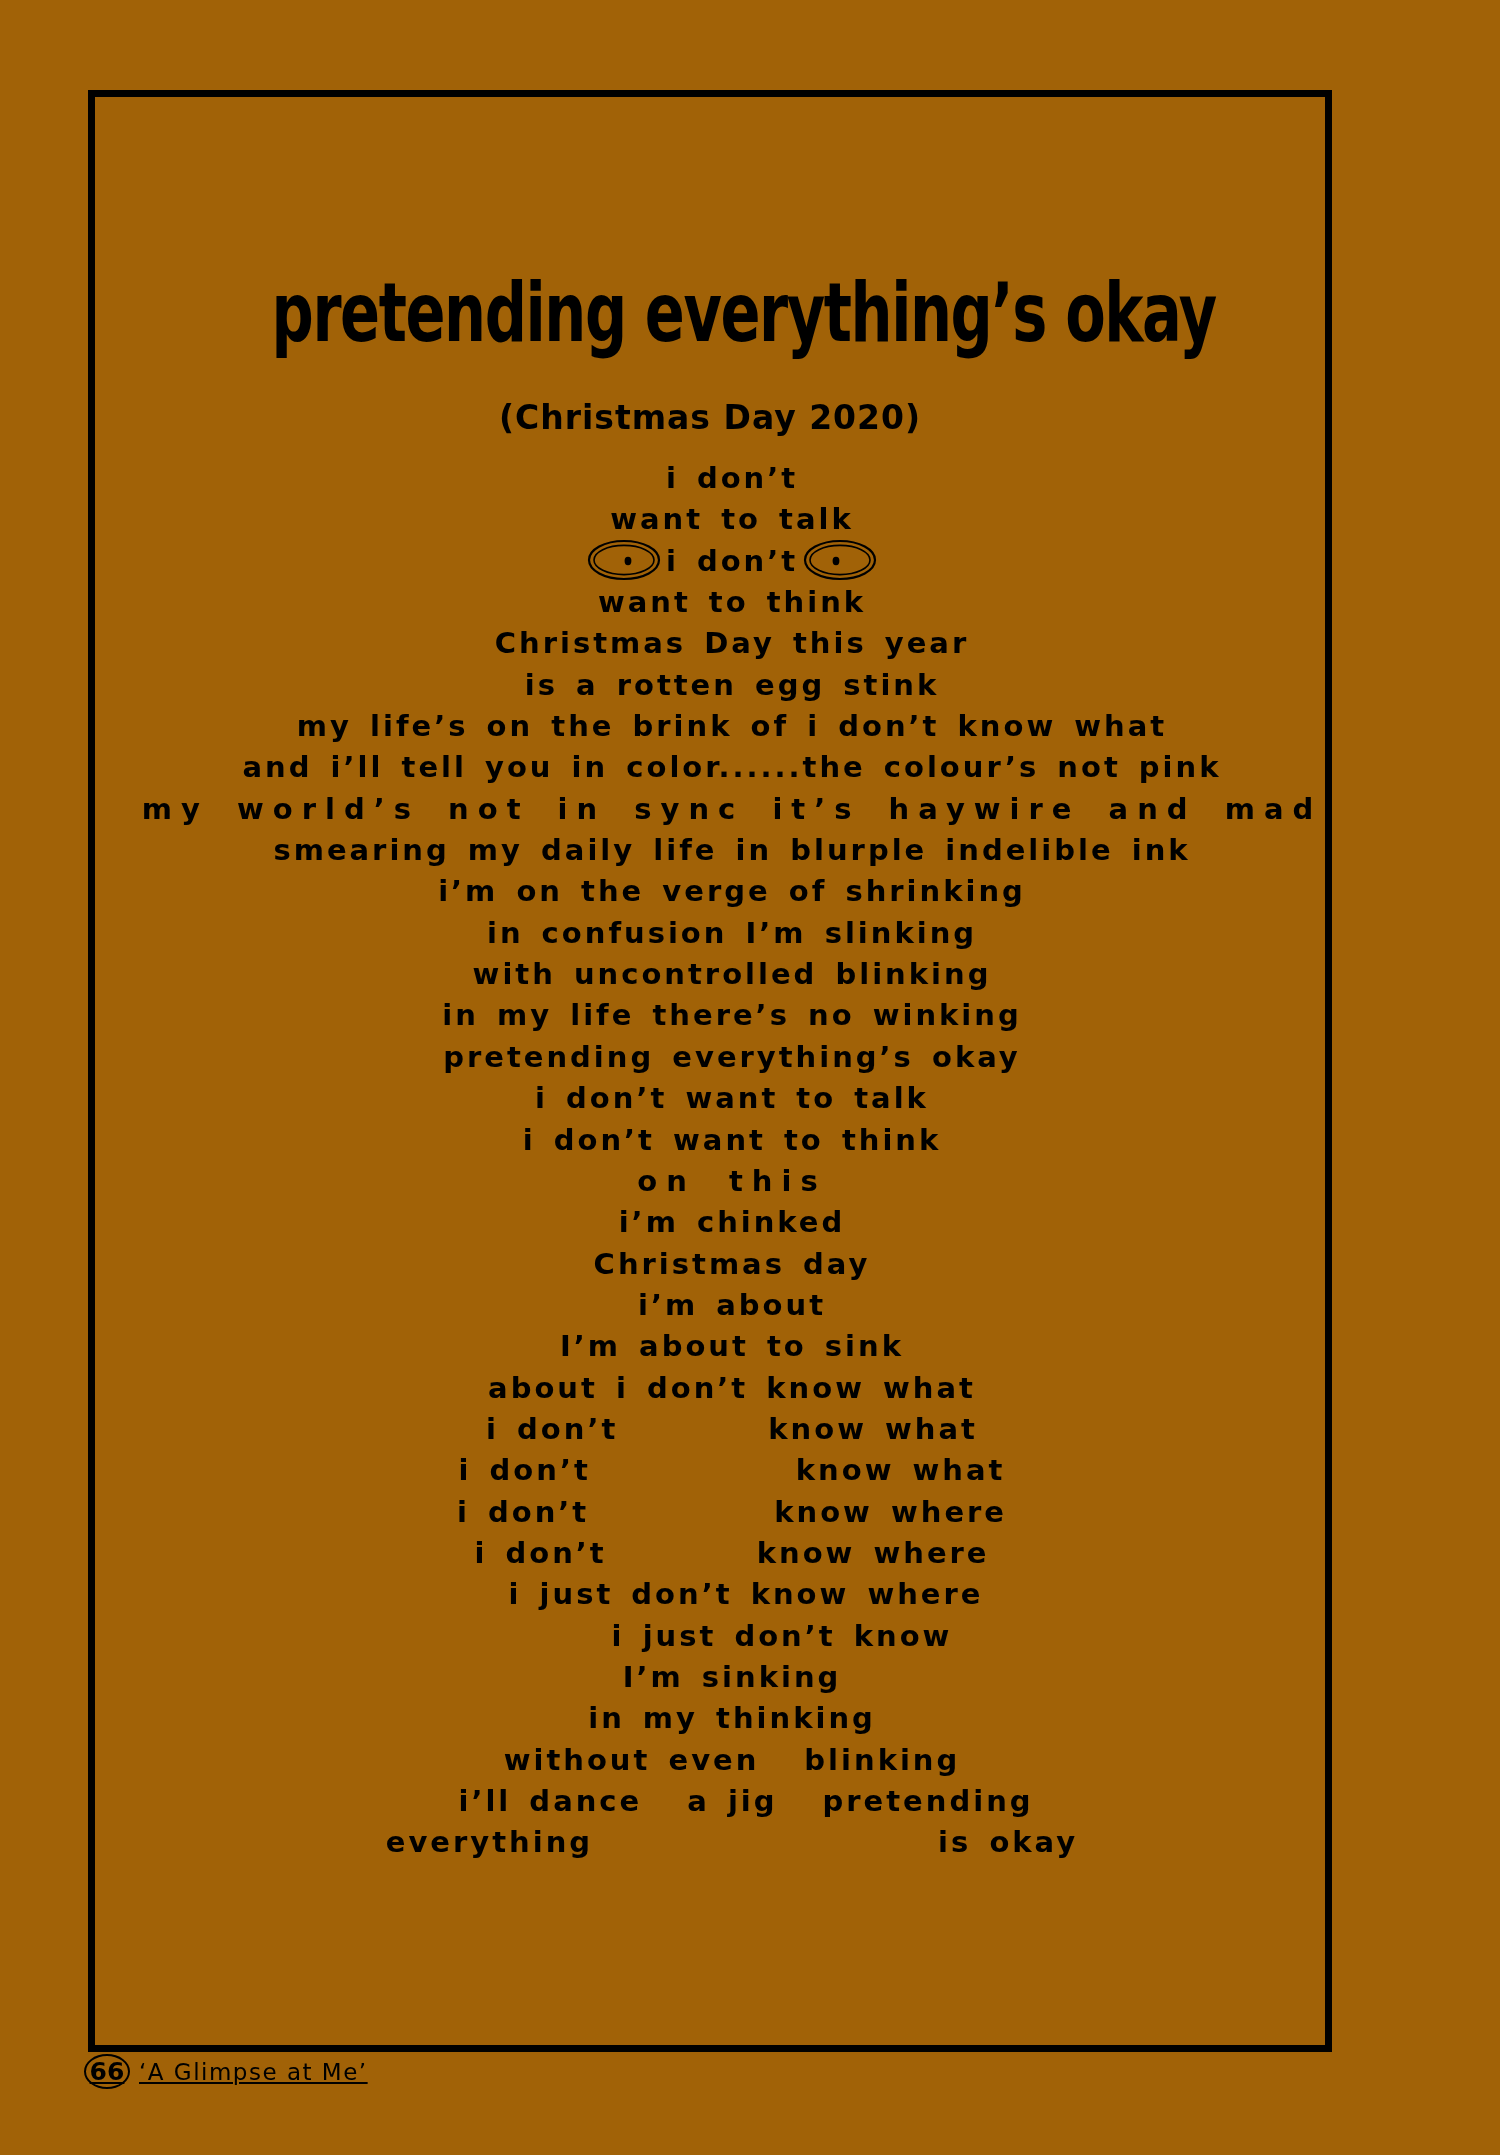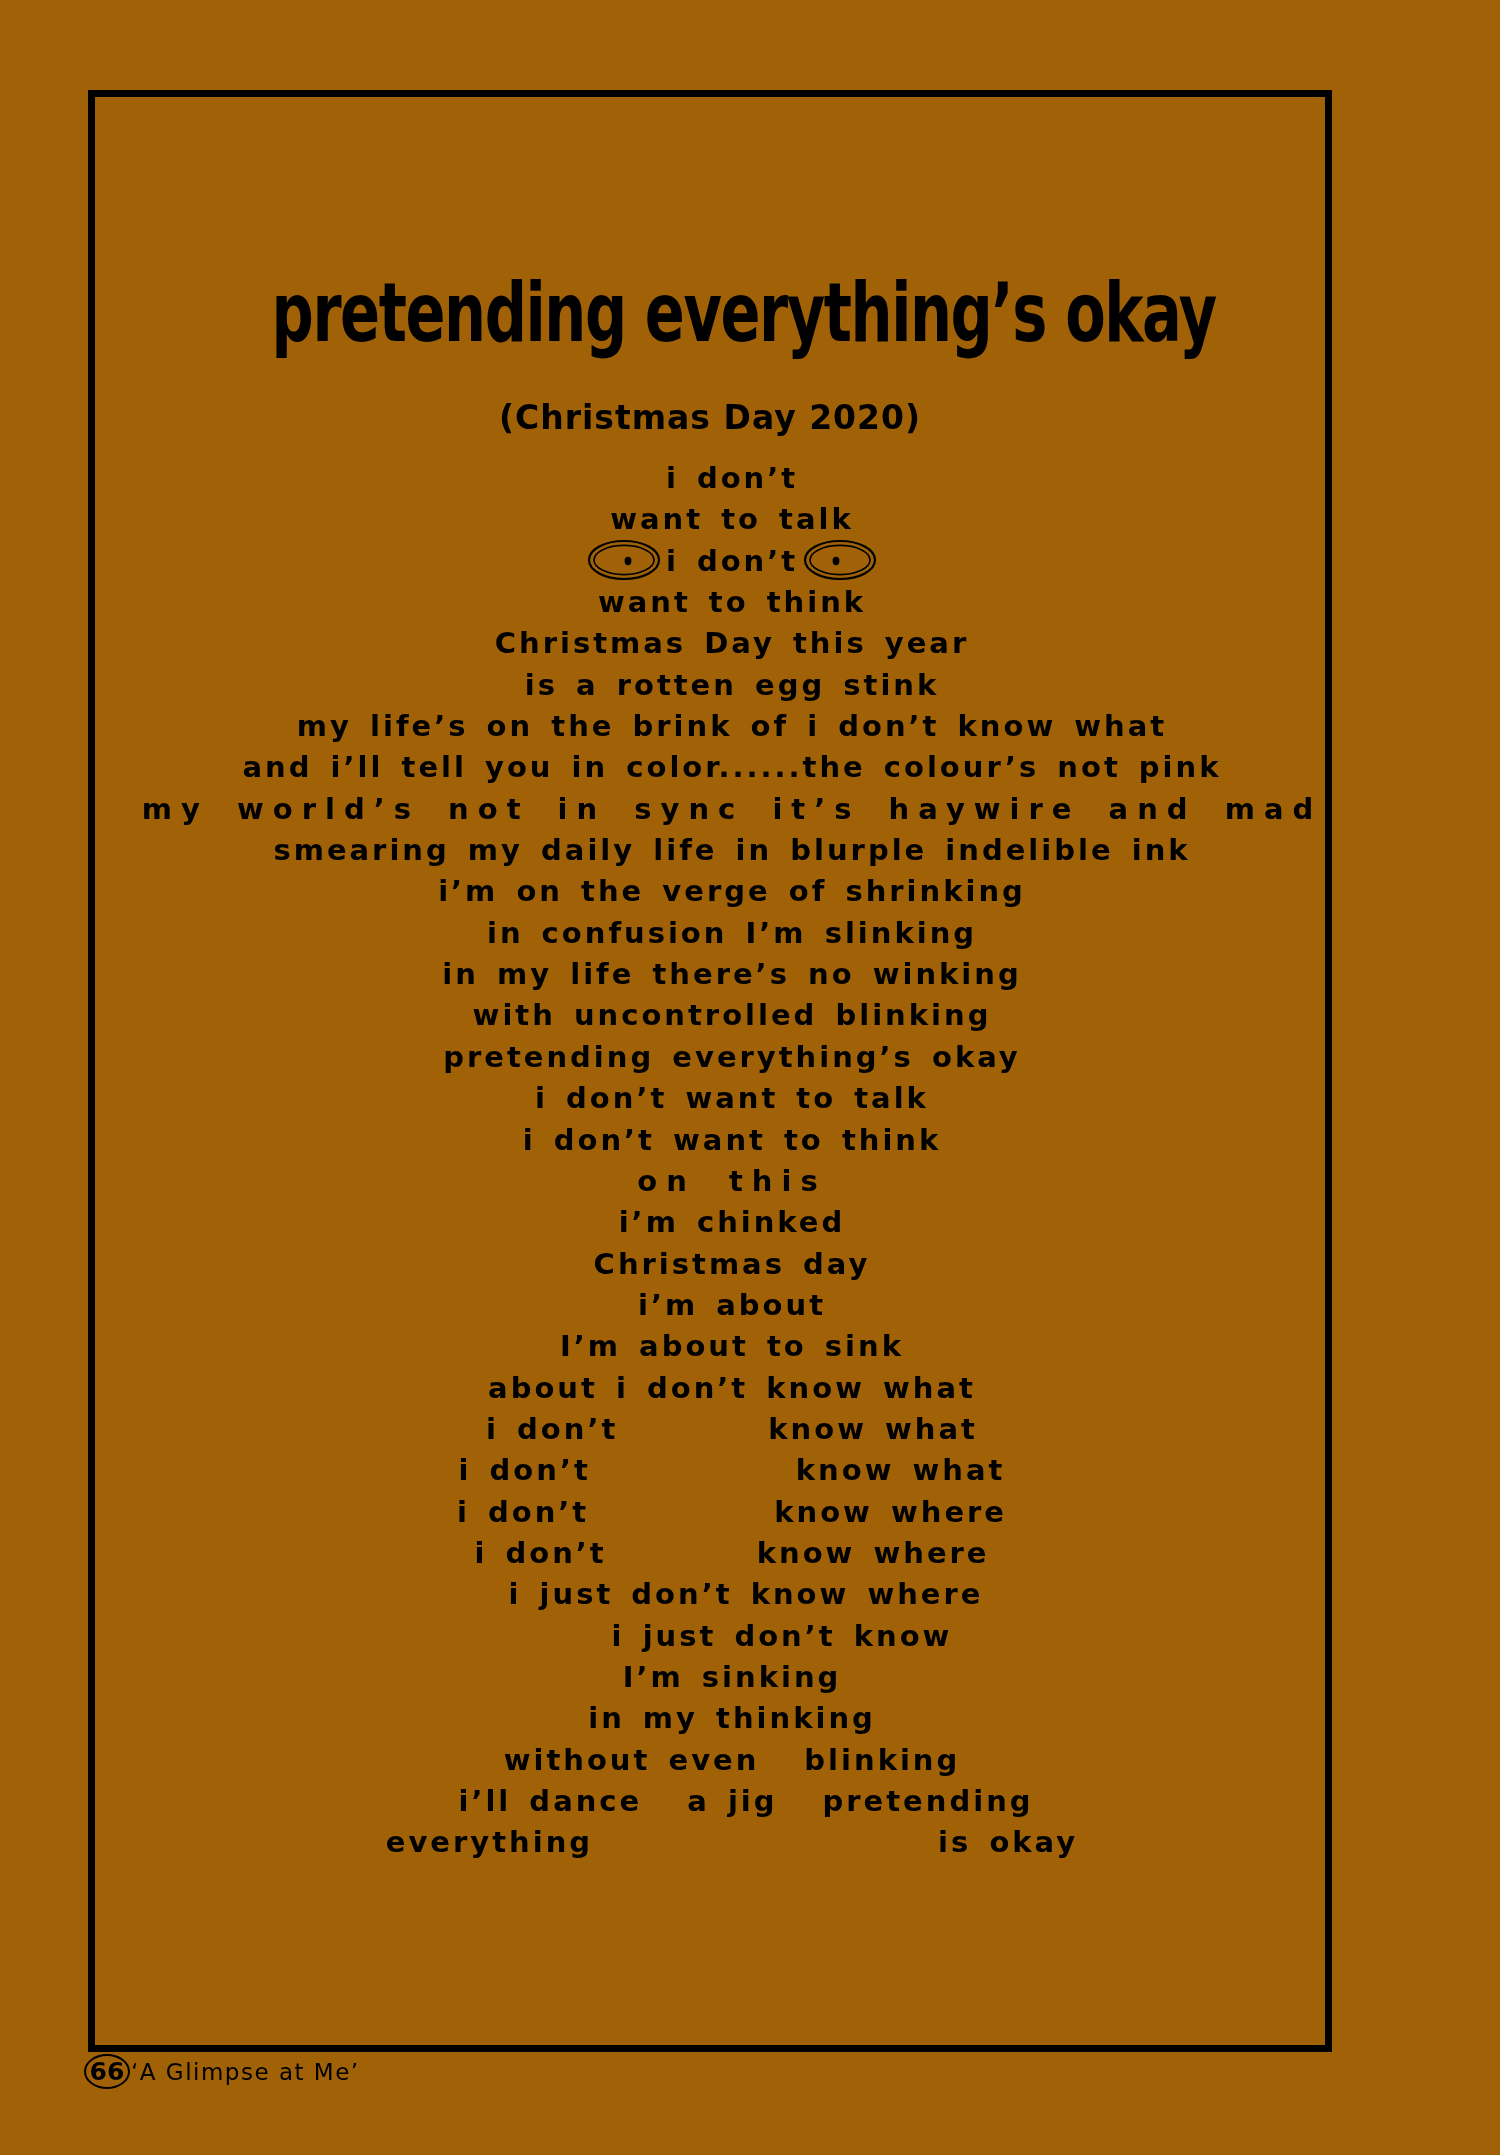--- a/index.html
+++ b/index.html
@@ -42,21 +42,21 @@
   .spread2{letter-spacing:9px;word-spacing:14px;}
   .shift1{position:relative;left:14px;}
   .shift2{position:relative;left:50px;}
   .gap{display:inline-block;height:1px;vertical-align:middle;}
   .g45{width:45px;}.g150{width:150px;}.g185{width:185px;}.g205{width:205px;}.g345{width:345px;}
   .eye{vertical-align:middle;position:relative;top:-3px;}
   .eye.left{margin-right:5px;}
   .eye.right{margin-left:5px;}
   .footer{
     position:absolute;left:84px;top:2054px;
-    display:flex;align-items:center;gap:1px;
+    display:flex;align-items:center;gap:9px;text-decoration:underline;
   }
   .page-num{
     width:46px;height:35px;
     border:2.5px solid #000;border-radius:50%;
     display:flex;align-items:center;justify-content:center;
     font-size:25px;font-weight:bold;letter-spacing:0;
     box-sizing:border-box;
   }
   .book-title{font-size:23px;letter-spacing:1.5px;}
 </style>
@@ -91,22 +91,22 @@
 
     <div class="line">want to think</div>
     <div class="line">Christmas Day this year</div>
     <div class="line">is a rotten egg stink</div>
     <div class="line">my life’s on the brink of i don’t know what</div>
     <div class="line">and i’ll tell you in color......the colour’s not pink</div>
     <div class="line spread">my world’s not in sync it’s haywire and mad</div>
     <div class="line">smearing my daily life in blurple indelible ink</div>
     <div class="line">i’m on the verge of shrinking</div>
     <div class="line">in confusion I’m slinking</div>
+    <div class="line">with uncontrolled blinking</div>
     <div class="line">in my life there’s no winking</div>
-    <div class="line">with uncontrolled blinking</div>
     <div class="line">pretending everything’s okay</div>
     <div class="line">i don’t want to talk</div>
     <div class="line">i don’t want to think</div>
     <div class="line spread2">on this</div>
     <div class="line">i’m chinked</div>
     <div class="line">Christmas day</div>
     <div class="line">i’m about</div>
     <div class="line">I’m about to sink</div>
     <div class="line">about i don’t know what</div>
 

